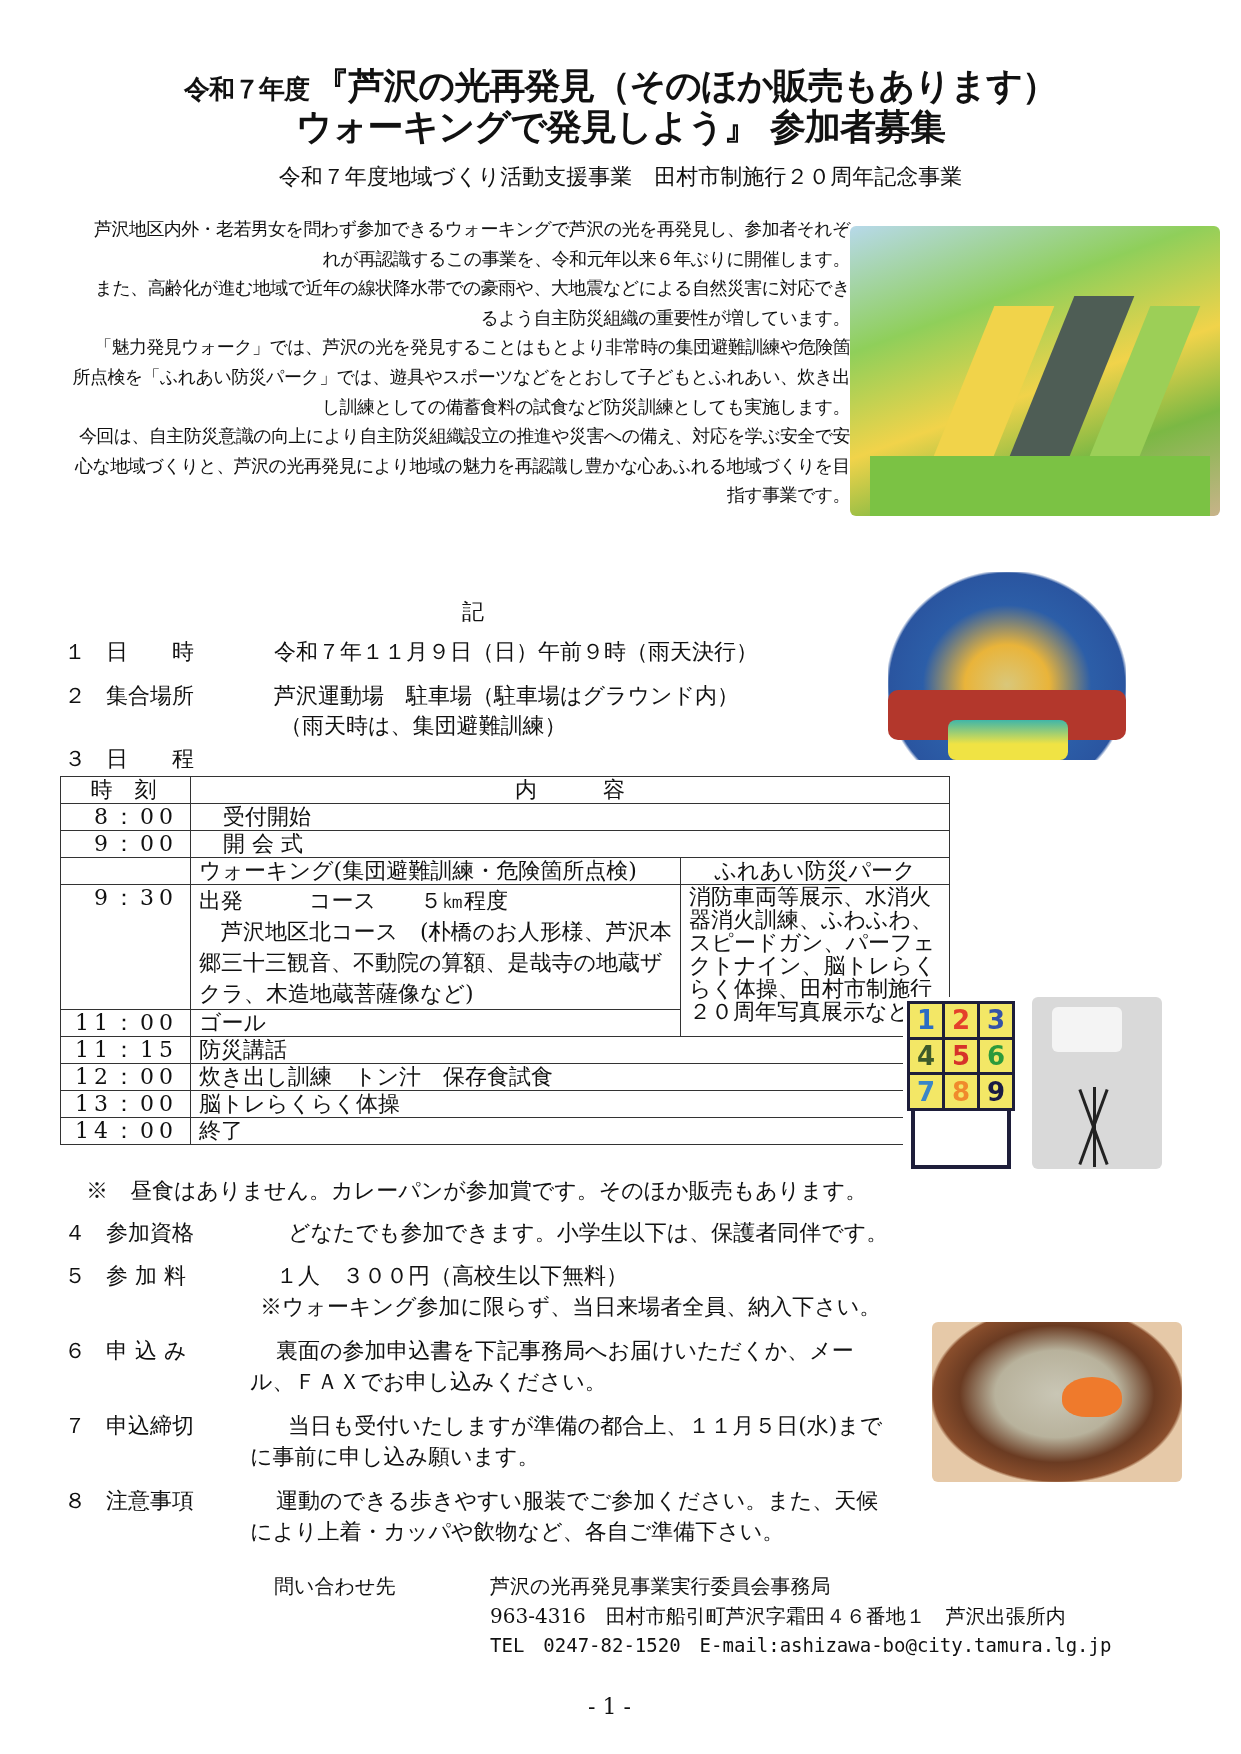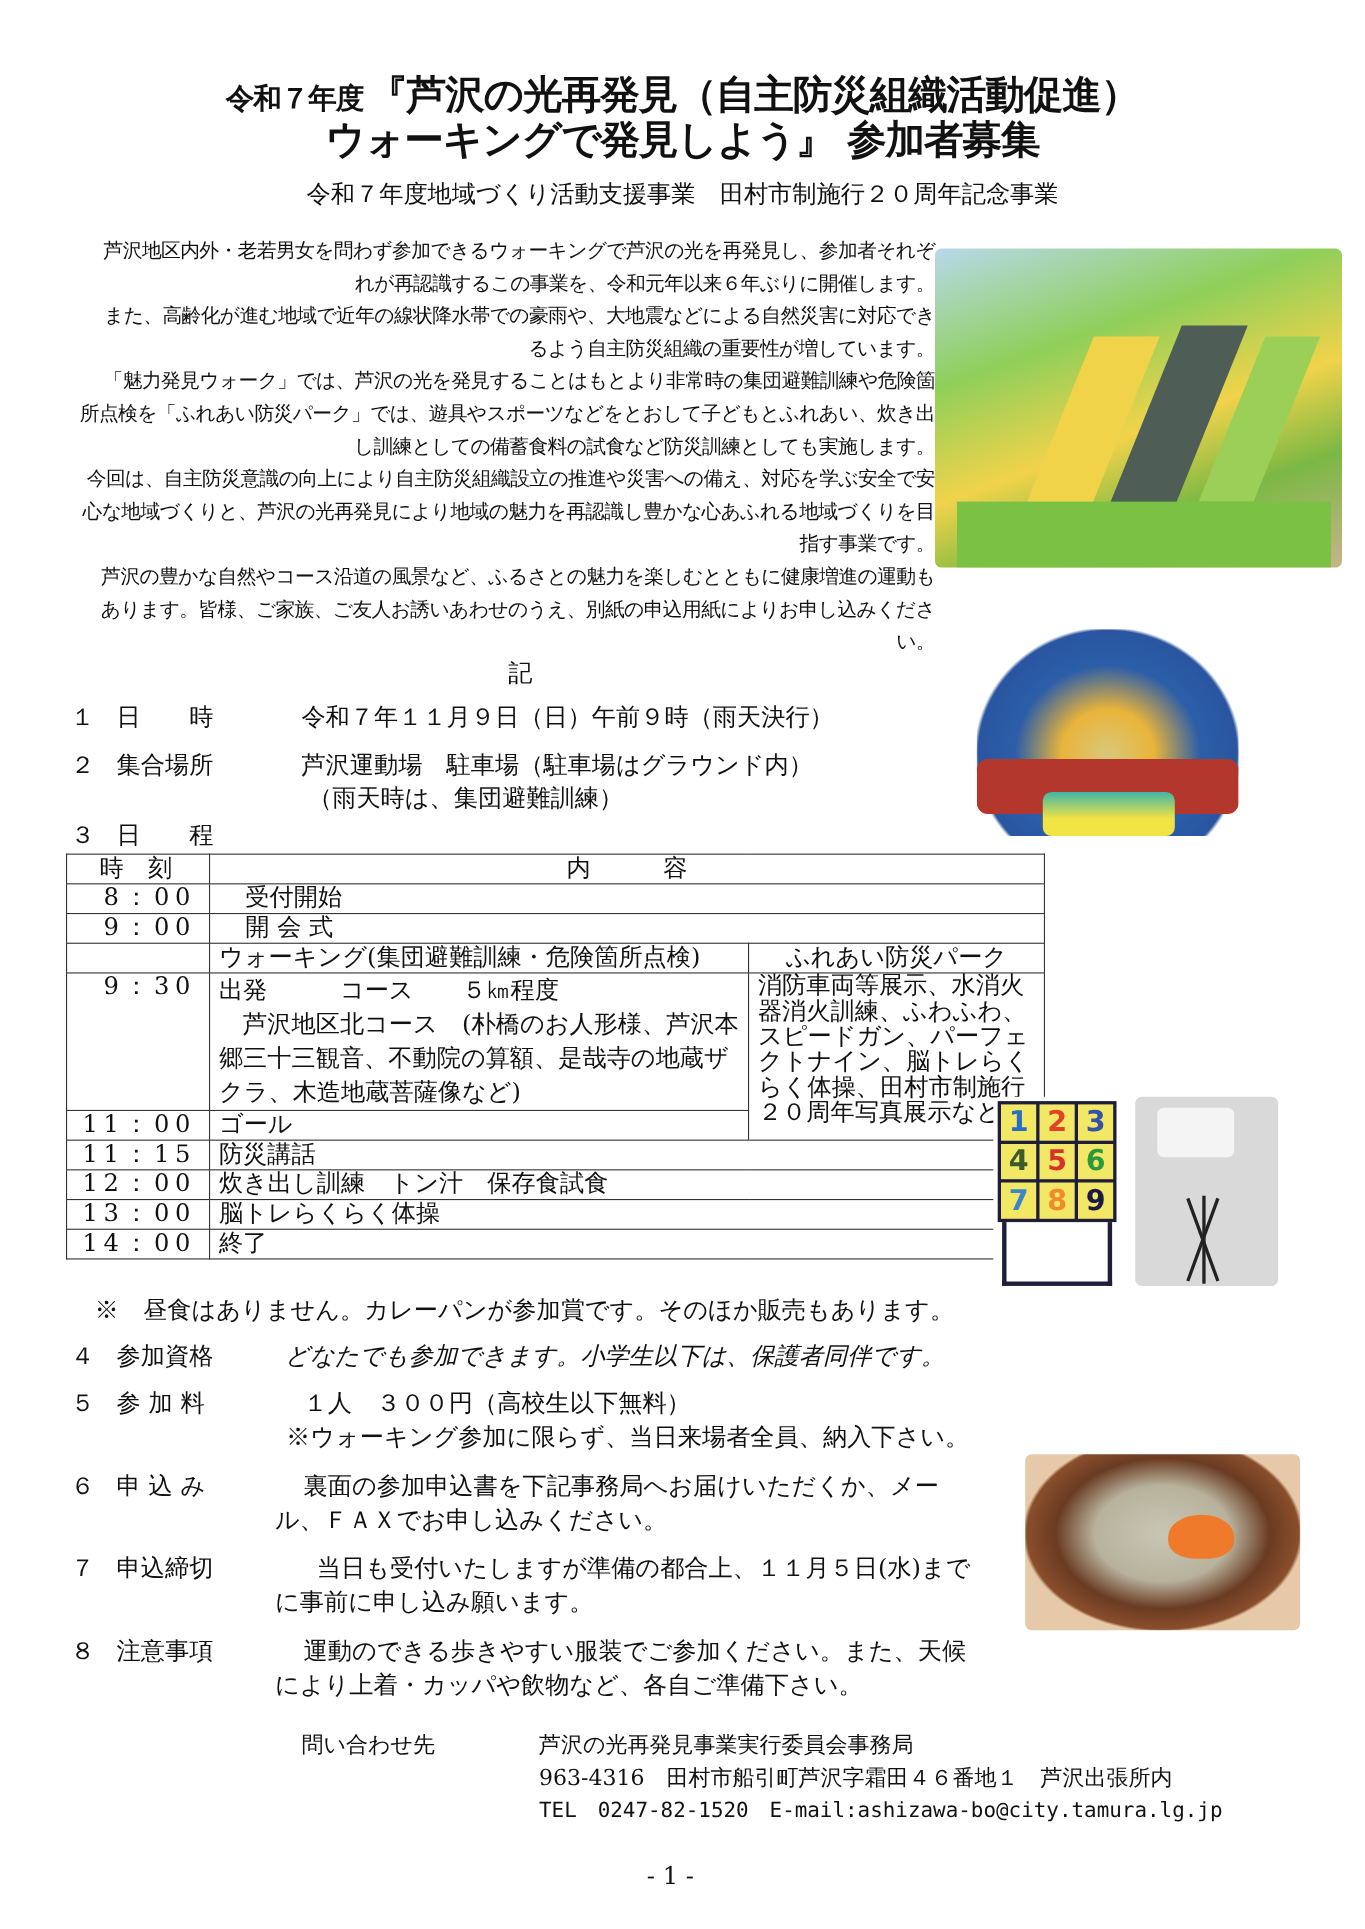--- a/index.html
+++ b/index.html
@@ -56,34 +56,33 @@
 
   .contact-label { font-size: 20px; }
   .contact { font-size: 20px; }
   .page-num { top: 1694px; left: 588px; font-size: 22px; }
 </style>
 </head>
 <body>
 
 <div class="abs title1">
   <span class="small">令和７年度</span>
-  <span class="big">『芦沢の光再発見（自主防災組織活動促進）</span>
+  <span class="big">『芦沢の光再発見（そのほか販売もあります）</span>
 </div>
 <div class="abs title2">
   <span>ウォーキングで発見しよう』</span>
   <span>参加者募集</span>
 </div>
 <div class="abs subtitle">令和７年度地域づくり活動支援事業　田村市制施行２０周年記念事業</div>
 
 <div class="abs intro">
   <p>芦沢地区内外・老若男女を問わず参加できるウォーキングで芦沢の光を再発見し、参加者それぞれが再認識するこの事業を、令和元年以来６年ぶりに開催します。</p>
   <p>また、高齢化が進む地域で近年の線状降水帯での豪雨や、大地震などによる自然災害に対応できるよう自主防災組織の重要性が増しています。</p>
   <p>「魅力発見ウォーク」では、芦沢の光を発見することはもとより非常時の集団避難訓練や危険箇所点検を「ふれあい防災パーク」では、遊具やスポーツなどをとおして子どもとふれあい、炊き出し訓練としての備蓄食料の試食など防災訓練としても実施します。</p>
   <p>今回は、自主防災意識の向上により自主防災組織設立の推進や災害への備え、対応を学ぶ安全で安心な地域づくりと、芦沢の光再発見により地域の魅力を再認識し豊かな心あふれる地域づくりを目指す事業です。</p>
-  <p>芦沢の豊かな自然やコース沿道の風景など、ふるさとの魅力を楽しむとともに健康増進の運動もあります。皆様、ご家族、ご友人お誘いあわせのうえ、別紙の申込用紙によりお申し込みください。</p>
 </div>
 
 <div class="img slide">
   <div class="s1"></div>
   <div class="s2"></div>
   <div class="s3"></div>
   <div class="base"></div>
 </div>
 <div class="img ball">
   <div class="base"></div>
@@ -172,21 +171,21 @@
   <div class="body"></div>
   <div class="leg1"></div>
   <div class="leg2"></div>
   <div class="leg3"></div>
 </div>
 
 <div class="abs item-text" style="top:1176px;left:86px;">※　昼食はありません。カレーパンが参加賞です。そのほか販売もあります。</div>
 
 <div class="abs item-num" style="top:1218px;left:64px;">４</div>
 <div class="abs item-label" style="top:1218px;left:106px;">参加資格</div>
-<div class="abs item-text" style="top:1218px;left:259px;font-style:italic;">どなたでも参加できます。小学生以下は、保護者同伴です。</div>
+<div class="abs item-text" style="top:1218px;left:288px;">どなたでも参加できます。小学生以下は、保護者同伴です。</div>
 
 <div class="abs item-num" style="top:1261px;left:64px;">５</div>
 <div class="abs item-label" style="top:1261px;left:106px;">参 加 料</div>
 <div class="abs item-text" style="top:1261px;left:276px;">１人　３００円（高校生以下無料）</div>
 <div class="abs item-text" style="top:1292px;left:260px;">※ウォーキング参加に限らず、当日来場者全員、納入下さい。</div>
 
 <div class="abs item-num" style="top:1336px;left:64px;">６</div>
 <div class="abs item-label" style="top:1336px;left:106px;">申 込 み</div>
 <div class="abs item-text" style="top:1336px;left:276px;">裏面の参加申込書を下記事務局へお届けいただくか、メー</div>
 <div class="abs item-text" style="top:1367px;left:250px;">ル、ＦＡＸでお申し込みください。</div>

